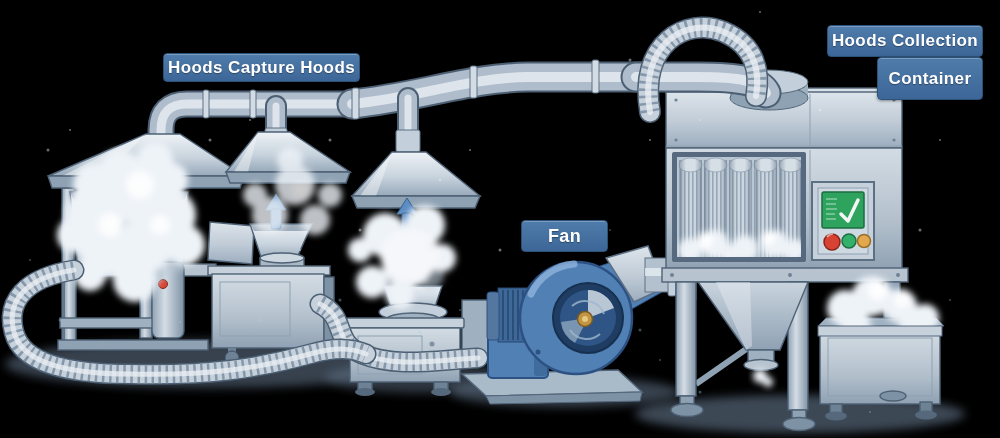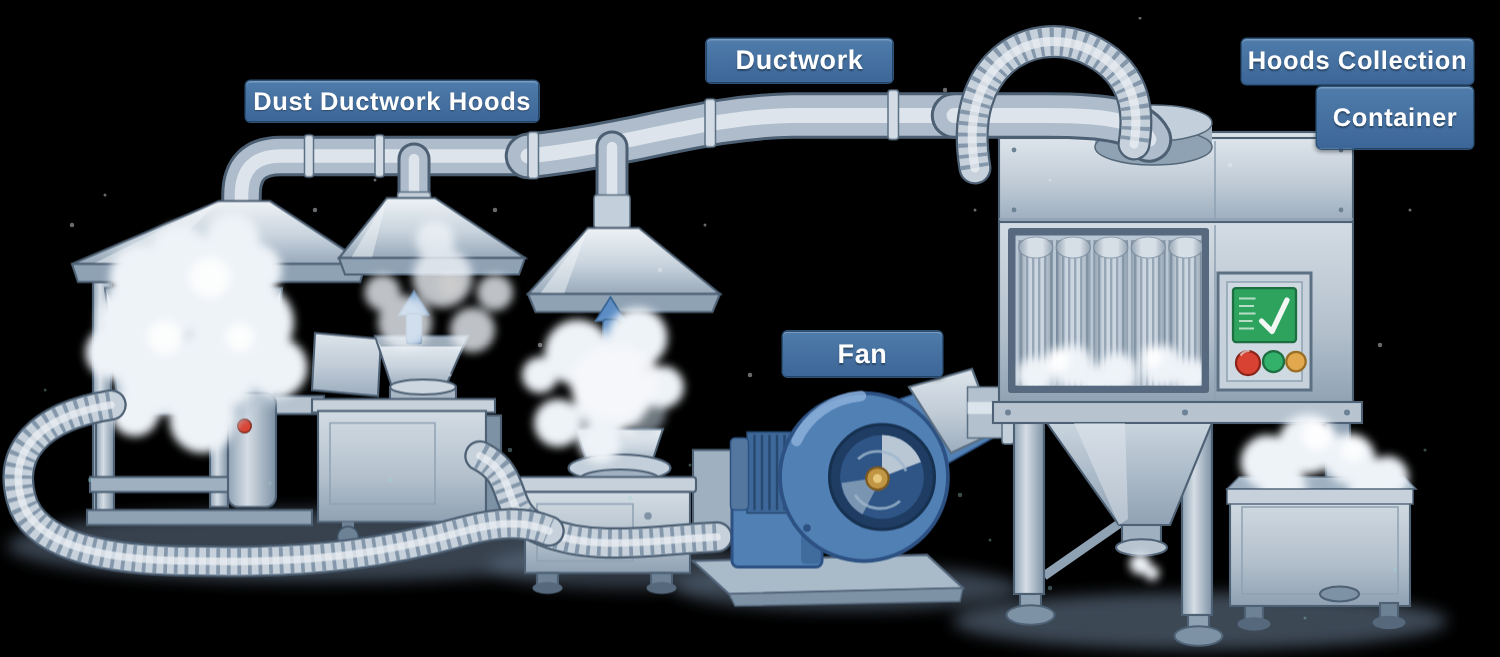--- a/index.html
+++ b/index.html
@@ -9,21 +9,21 @@
   .label{position:absolute;box-sizing:border-box;z-index:10;
          display:flex;align-items:center;justify-content:center;
          background:linear-gradient(180deg,var(--label_bg) 0%,var(--label_bg_dark) 100%);
          border:1px solid var(--label_border);
          border-radius:4px;
          box-shadow:inset 0 1px 0 rgba(255,255,255,.25), 0 1px 3px rgba(0,0,0,.4);
          color:var(--label_text);font-weight:bold;font-size:17px;letter-spacing:.4px;
          text-shadow:0 1px 1px rgba(0,0,0,.35);white-space:nowrap;}
   #label-hoods{left:163px;top:53px;width:197px;height:29px;font-size:17px;}
   #label-ductwork{left:470px;top:25px;width:126px;height:31px;font-size:18px;}
-  #label-fan{left:521px;top:220px;width:108px;height:32px;font-size:18px;}
+  #label-fan{left:521px;top:220px;width:87px;height:32px;font-size:18px;}
   #label-dc1{left:827px;top:25px;width:156px;height:32px;font-size:17px;}
   #label-dc2{left:877px;top:57px;width:106px;height:43px;font-size:17px;}
   .pipe-edge{stroke:#4c5f73;fill:none;stroke-linecap:round;stroke-linejoin:round;}
   .pipe-body{stroke:#aebccb;fill:none;stroke-linecap:round;stroke-linejoin:round;}
   .pipe-lite{stroke:#e9eef3;fill:none;stroke-linecap:round;stroke-linejoin:round;opacity:.8;}
   .hose-body{stroke:#c6d1db;fill:none;stroke-linecap:round;stroke-linejoin:round;}
   .hose-rib{stroke:#8598ab;fill:none;stroke-linecap:butt;stroke-dasharray:2.5 4.5;}
   .outline{stroke:#4e6175;stroke-width:1.4;}
 </style>
 </head>
@@ -450,18 +450,17 @@
           <circle cx="700" cy="392" r="1.5"></circle>
       <circle cx="870" cy="412" r="1"></circle>
           <circle cx="930" cy="380" r="1.5"></circle>
           <circle cx="950" cy="300" r="1"></circle>
       <circle cx="420" cy="332" r="1.5"></circle>
           <circle cx="610" cy="230" r="1"></circle>
     </g>
   </g>
 </svg>
 
-  <div class="label" id="label-hoods">Dust Ductwork Hoods</div>
-  <div class="label" id="label-ductwork">Ductwork</div>
+  <div class="label" id="label-hoods">Hoods Capture Hoods</div>
   <div class="label" id="label-fan">Fan</div>
   <div class="label" id="label-dc1">Hoods Collection</div>
   <div class="label" id="label-dc2">Container</div>
 </div>
 
 </body></html>

